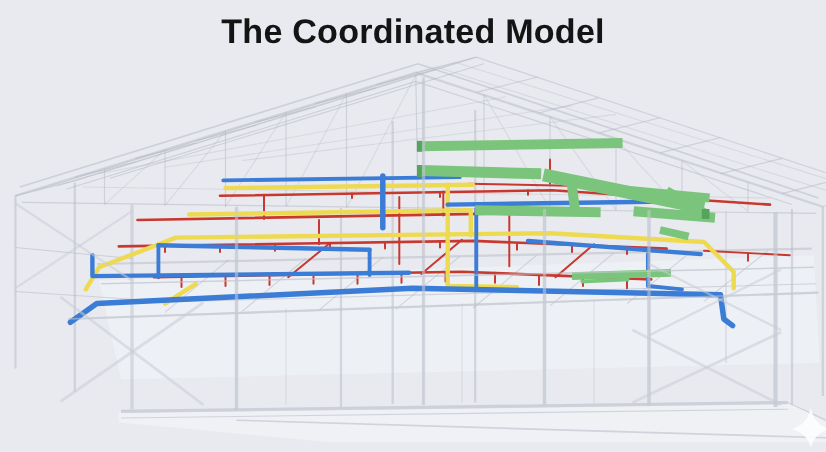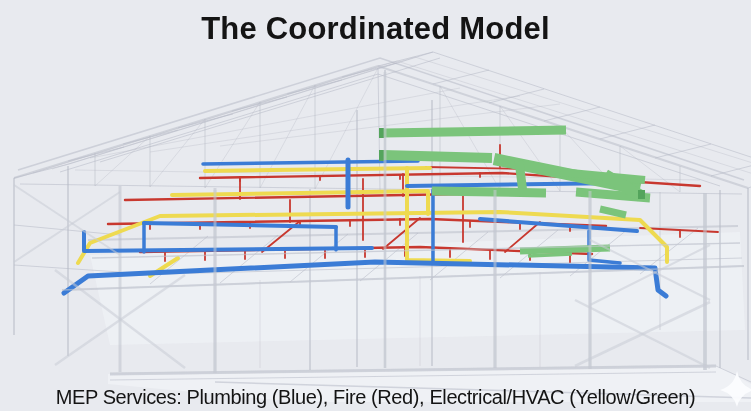--- a/index.html
+++ b/index.html
@@ -260,14 +260,13 @@
       <path class="sfront" stroke-width="2" d="M710,245 L590,305"></path>
       <path class="sfront" stroke-width="2.5" d="M575,300 L710,368"></path>
       <path class="sfront" stroke-width="2.5" d="M710,302 L575,366"></path>
       <path class="sfront" stroke-width="2.5" d="M110,374 L716,366"></path>
     </g>
 
     <path d="M737,371 Q740,386 754,390 Q740,394 737,407 Q734,394 720,390 Q734,386 737,371" fill="var(--sparkle,#fbfcfe)" opacity="0.95"></path>
   </svg>
 
   <div class="title">The Coordinated Model</div>
-  <div class="caption">MEP Services: Plumbing (Blue), Fire (Red), Electrical/HVAC (Yellow/Green)</div>
 </div>
 
 </body></html>

